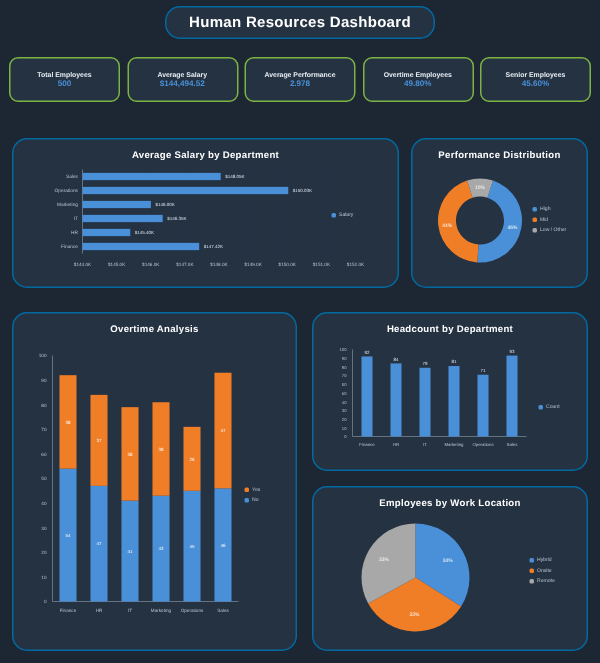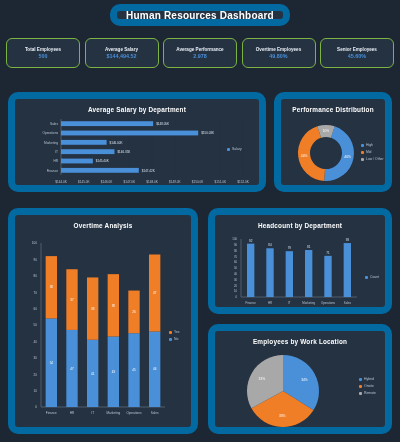--- a/index.html
+++ b/index.html
@@ -5,21 +5,21 @@
   * { box-sizing: border-box; margin: 0; padding: 0; }
   body {
     width: 400px; height: 442px;
     background: #1c2733;
     font-family: "Liberation Sans", sans-serif;
     overflow: hidden;
     position: relative;
   }
   .card {
     background: #243242;
-    border: 7px solid #0369a1;
+    border: 1px solid #0369a1;
     border-radius: 10px;
     position: absolute;
   }
   
   #title-card {
     left: 110px; top: 4px; width: 180px; height: 22px;
     display: flex; align-items: center; justify-content: center;
   }
   #title-card .t {
     color: #ffffff; font-size: 10px; font-weight: bold; letter-spacing: .2px;

